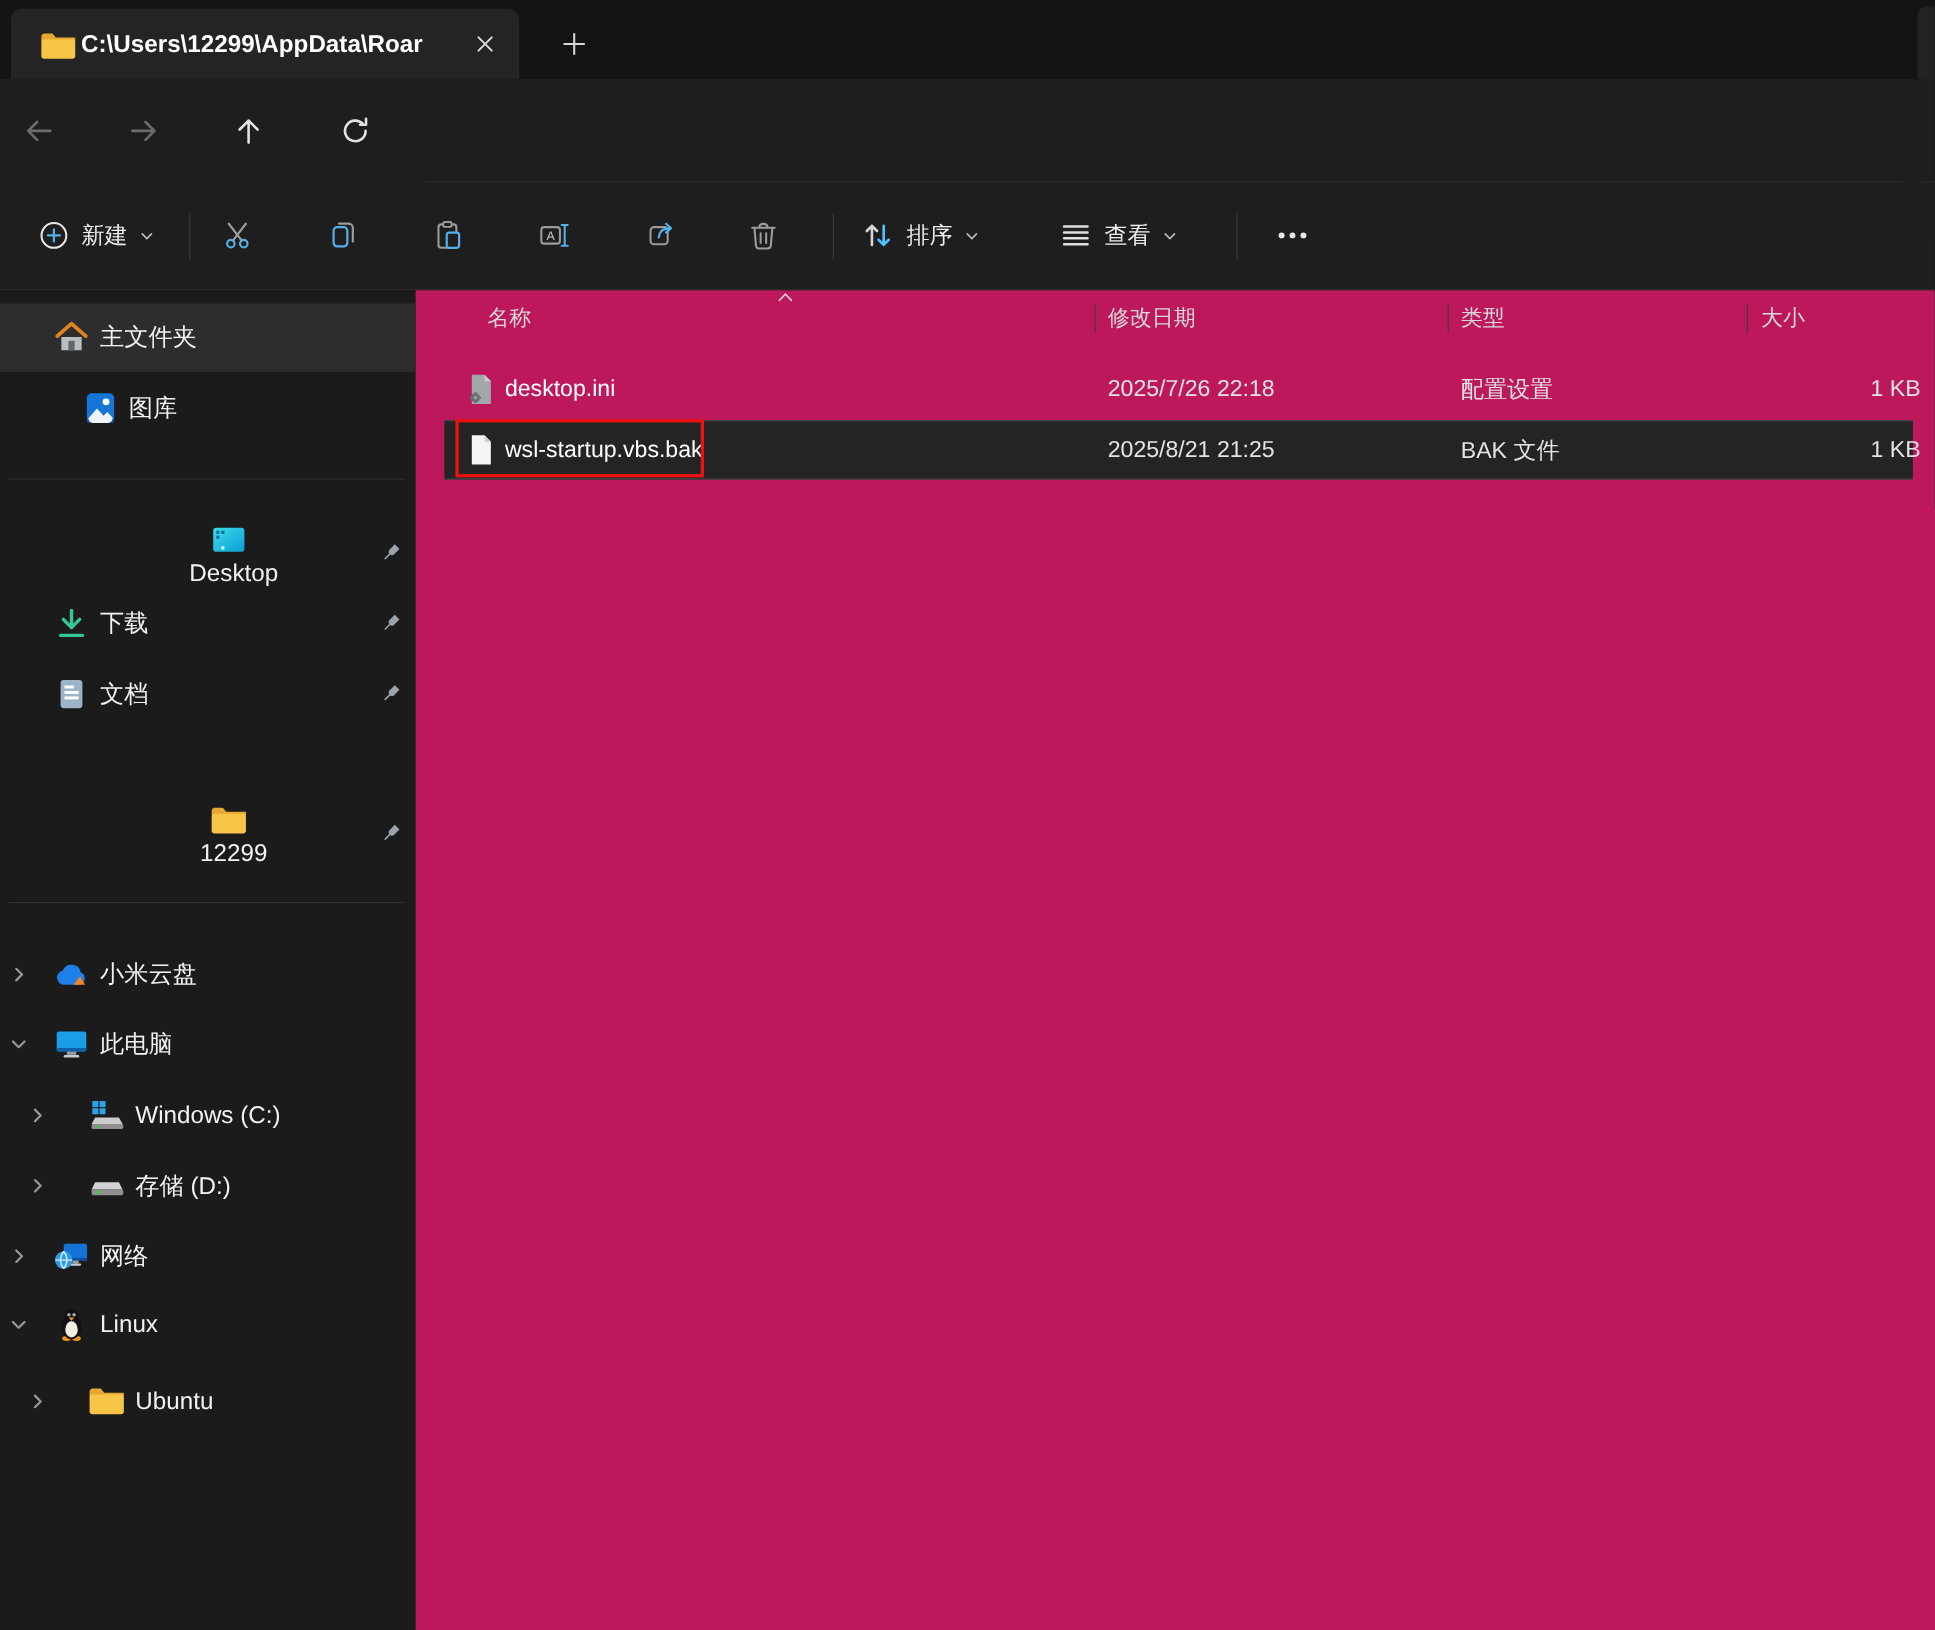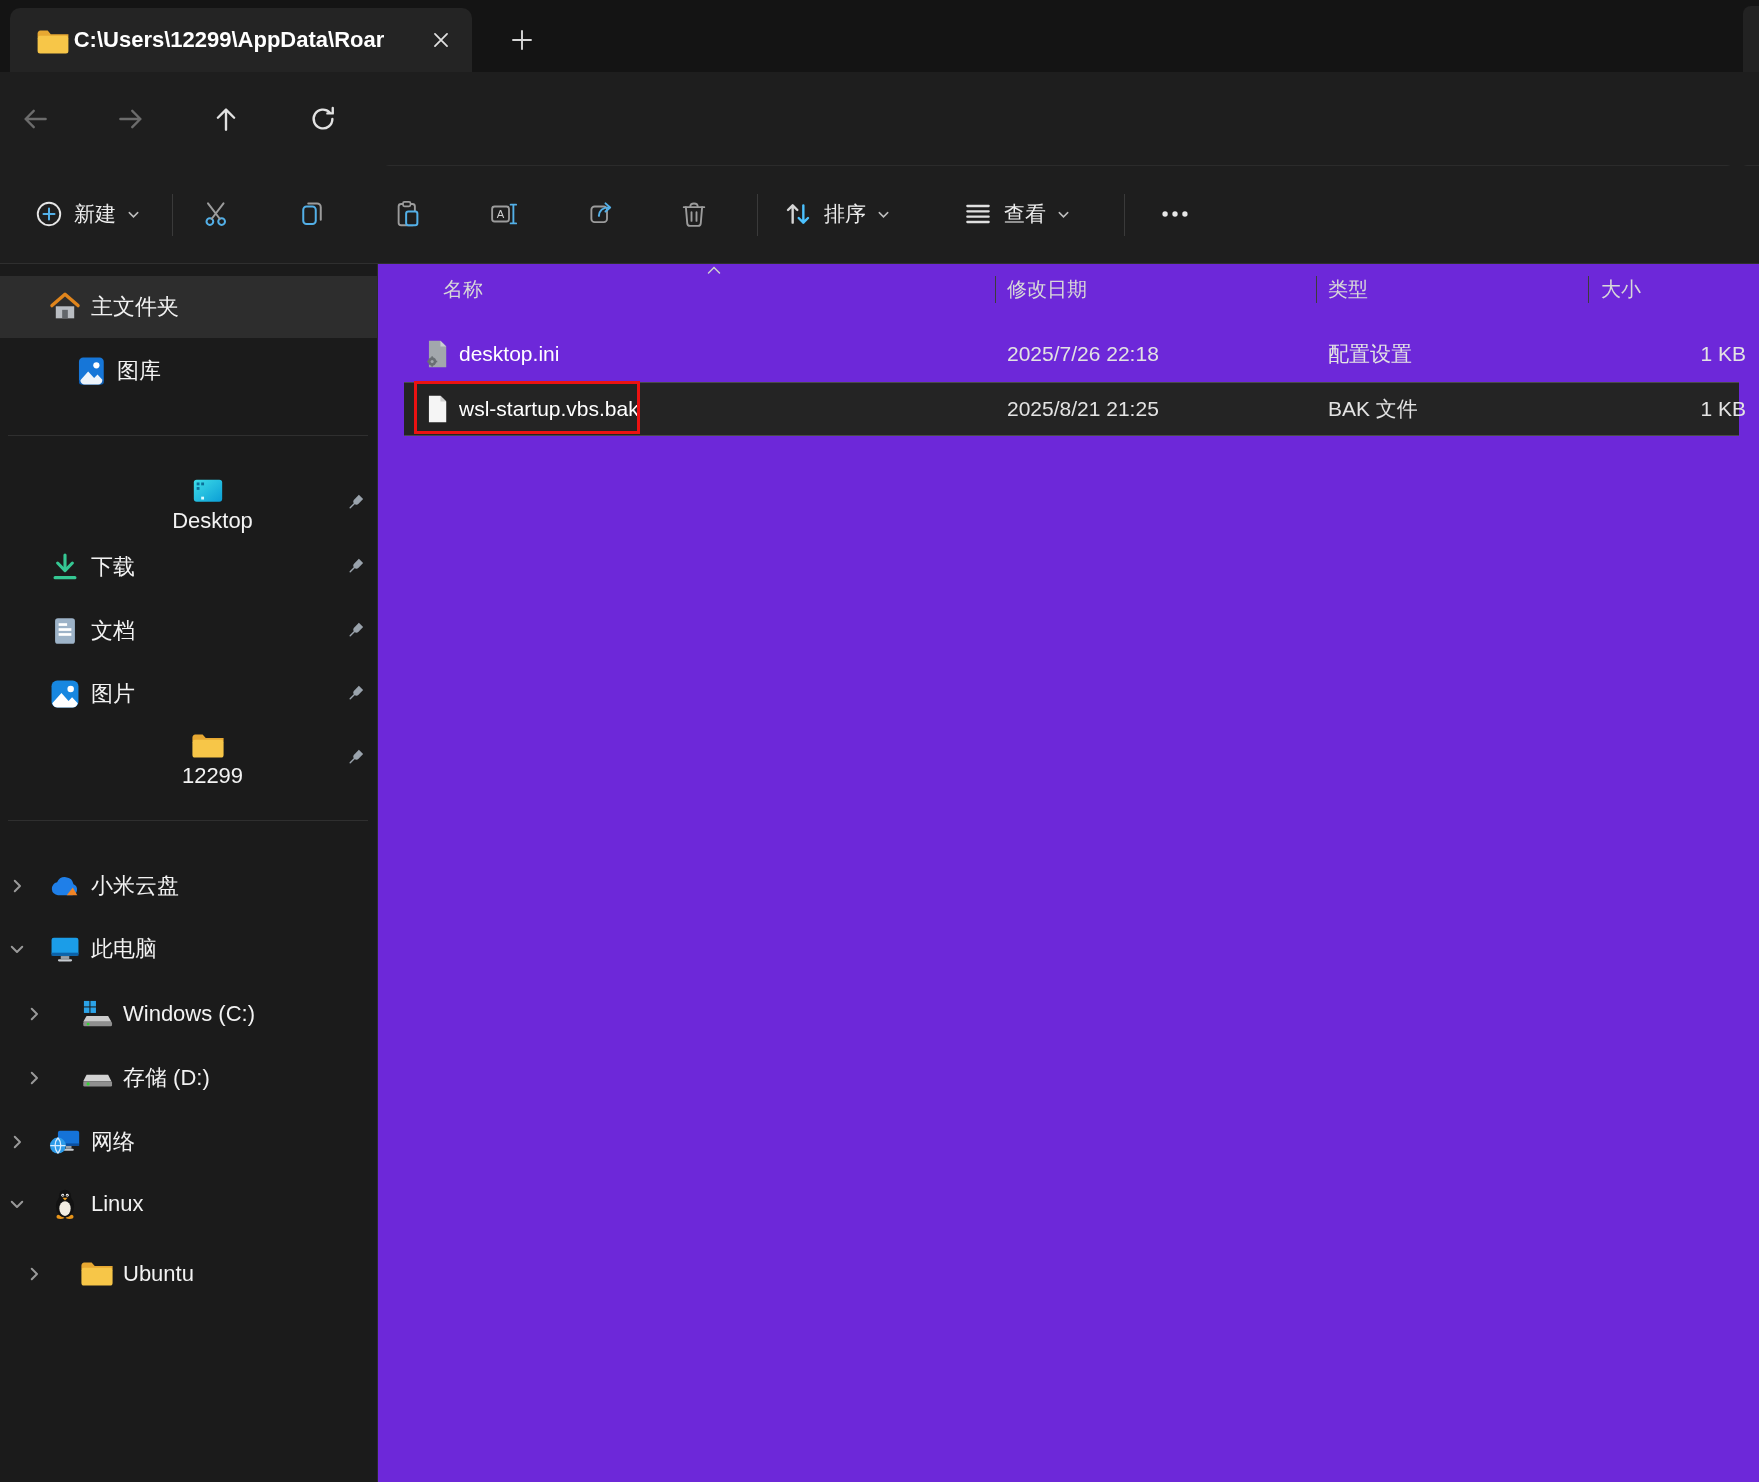--- a/index.html
+++ b/index.html
@@ -41,21 +41,21 @@
   .sitem.selected{background:#2d2d2d;}
   .sitem .schev{position:absolute;left:8px;top:50%;transform:translateY(-50%);}
   .sitem.indent{padding-left:80px;text-align:center;}
   .sitem.indent .schev{left:25px;}
   .sico{width:34px;height:34px;margin-right:9px;flex:0 0 auto;}
   .slabel{font-size:22px;color:#f2f2f2;white-space:nowrap;}
   .spin{position:absolute;right:10px;top:50%;transform:translateY(-50%);}
   .ssep{position:absolute;left:8px;width:360px;height:1px;background:#2f2f2f;}
 
   
-  .main{position:absolute;left:378px;top:264px;right:0;bottom:0;background:#6d28d9;}
+  .main{position:absolute;left:378px;top:264px;right:0;bottom:0;background:#be185d;}
   .listheader{position:absolute;top:0;left:0;right:0;height:50px;}
   .colh{position:absolute;top:50%;transform:translateY(-50%);font-size:20px;color:#d8d8d8;white-space:nowrap;}
   .hsep{position:absolute;top:12px;width:1px;height:27px;background:#3c3c3c;}
   .sort-caret{position:absolute;top:0;left:327px;}
   .frow{position:absolute;left:0;right:0;height:52px;}
   .frow.selected{left:26px;right:20px;background:#242424;border-top:1px solid #4a4a4a;border-bottom:1px solid #4a4a4a;}
   .fcell{position:absolute;top:50%;transform:translateY(-50%);font-size:21px;color:#e3e3e3;white-space:nowrap;}
   .fname{color:#fff;}
   .ficon{position:absolute;top:50%;transform:translateY(-50%);width:28px;height:30px;}
   .redbox{position:absolute;left:36px;top:117px;width:226px;height:53px;border:3px solid #ec1212;box-sizing:border-box;z-index:5;}
@@ -377,38 +377,20 @@
       <span class="spin">
         <svg width="24" height="24" viewBox="0 0 24 24">
             <g transform="rotate(45 12 12)" fill="#9aa3ac">
               <path d="M9 3.5 h6 v6.5 a3 3 0 0 1-6 0z"></path>
               <rect x="11.3" y="11" width="1.4" height="8.5" rx=".7"></rect>
             </g>
           </svg>
       </span>
     </div>
 
-    <div class="sitem" style="top:401px;">
-      <span class="sico">
-        <svg width="34" height="34" viewBox="0 0 24 24">
-          <rect x="2.5" y="2.5" width="19" height="19" rx="4" fill="#1787e0"></rect>
-          <circle cx="16" cy="8.5" r="2.3" fill="#fff"></circle>
-          <path d="M3 18.5 l6.5-7.2 5 5.6 2.5-2.6 4 4.2 a4 4 0 0 1-4 3 h-10 a4 4 0 0 1-4-3z" fill="#fff"></path>
-        </svg>
-      </span>
-      <span class="slabel">图片</span>
-      <span class="spin">
-        <svg width="24" height="24" viewBox="0 0 24 24">
-            <g transform="rotate(45 12 12)" fill="#9aa3ac">
-              <path d="M9 3.5 h6 v6.5 a3 3 0 0 1-6 0z"></path>
-              <rect x="11.3" y="11" width="1.4" height="8.5" rx=".7"></rect>
-            </g>
-          </svg>
-      </span>
-    </div>
 
     <div class="sitem" style="top:465px;flex-direction:column;">
       <span class="sico">
         <svg width="34" height="34" viewBox="0 0 24 20">
           <path fill="#e7a832" d="M1 4c0-1.2.8-2.2 2-2.2h5.2l2.2 2.6H23v2.2H1z"></path>
           <rect x="1" y="5.6" width="22" height="12.6" rx="1.8" fill="#f7c648"></rect>
         </svg>
       </span>
       <span class="slabel">12299</span>
       <span class="spin">

